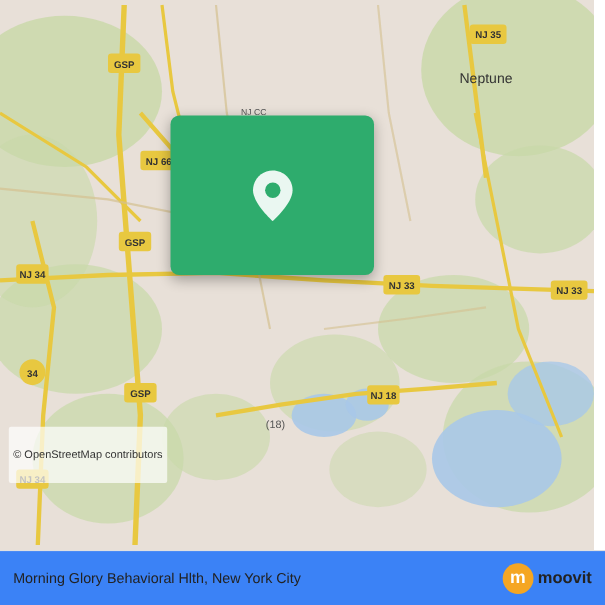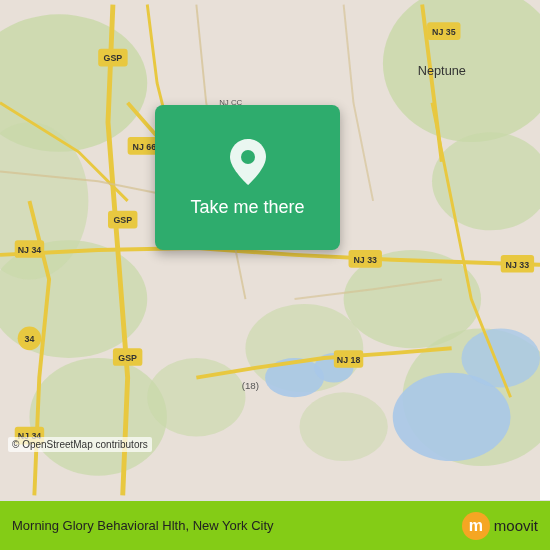--- a/index.html
+++ b/index.html
@@ -57,21 +57,21 @@
       font-size: 18px;
       font-weight: 500;
       text-align: center;
       line-height: 1.2;
     }
 
     
     #bottom-bar {
       width: 550px;
       height: 50px;
-      background-color: #84cc16;
+      background-color: #3b82f6;
       display: flex;
       align-items: center;
       justify-content: space-between;
       padding: 0 12px;
       border-top: 1px solid #e0e0e0;
       gap: 36px;
     }
 
     #place-name {
       font-size: 13px;
@@ -93,33 +93,33 @@
       display: flex;
       align-items: center;
       justify-content: center;
       color: white;
       font-weight: bold;
       font-size: 16px;
     }
 
     #moovit-text {
       font-size: 15px;
-      font-weight: normal;
+      font-weight: bold;
       color: #222;
     }
 
     
     #osm-attr {
       position: absolute;
-      bottom: 48px;
+      bottom: 61px;
       left: 8px;
       font-size: 10px;
       color: #333;
       background: rgba(255,255,255,0.7);
-      padding: 2px 4px;
+      padding: 20px 4px;
       border-radius: 2px;
     }
   </style>
 </head>
 <body>
 
 <div id="map-container">
 
   <svg id="map-svg" viewBox="0 0 550 500" xmlns="http://www.w3.org/2000/svg">
 
@@ -210,21 +210,20 @@
   </div>
 
   <div id="take-me-there-card">
 
     <div id="location-icon-wrap">
       <svg width="44" height="50" viewBox="0 0 44 50" xmlns="http://www.w3.org/2000/svg">
         <path d="M22 2 C12 2 4 10 4 20 C4 32 22 48 22 48 C22 48 40 32 40 20 C40 10 32 2 22 2 Z" fill="white" opacity="0.9"></path>
         <circle cx="22" cy="20" r="7" fill="#2eac6d"></circle>
       </svg>
     </div>
-    <div id="take-me-there-label">Take me there</div>
   </div>
 </div>
 
 <div id="bottom-bar">
   <div id="place-name">Morning Glory Behavioral Hlth, New York City</div>
   <div id="moovit-logo">
     <div id="moovit-m">m</div>
     <span id="moovit-text">moovit</span>
   </div>
 </div>

